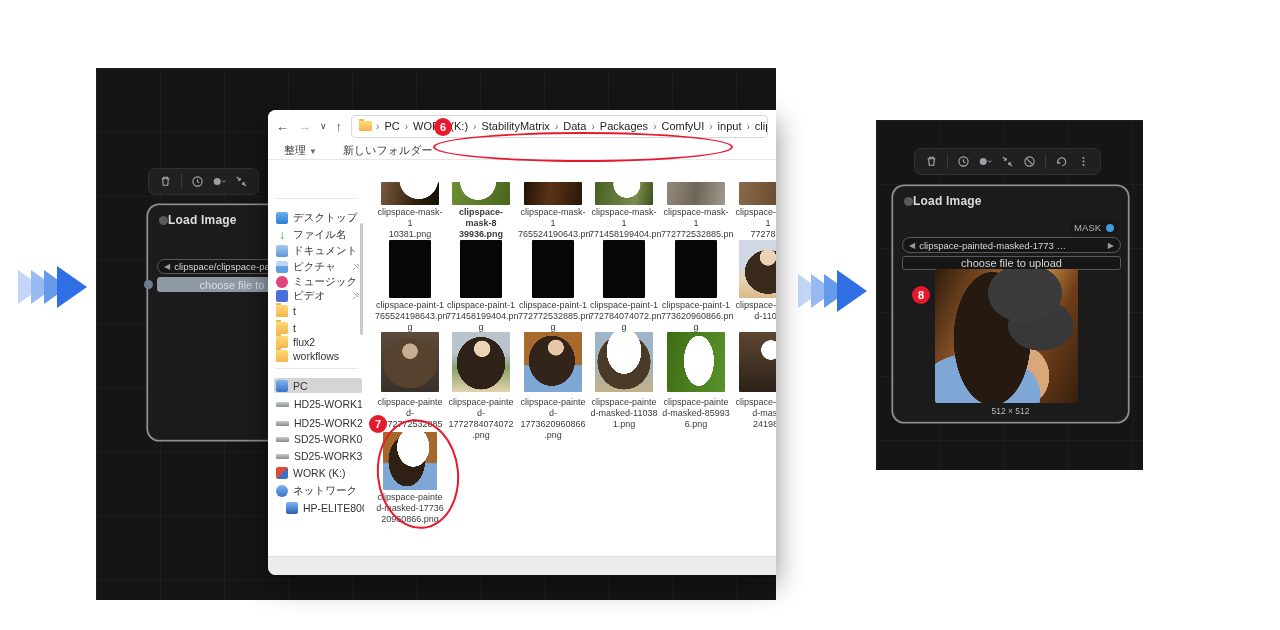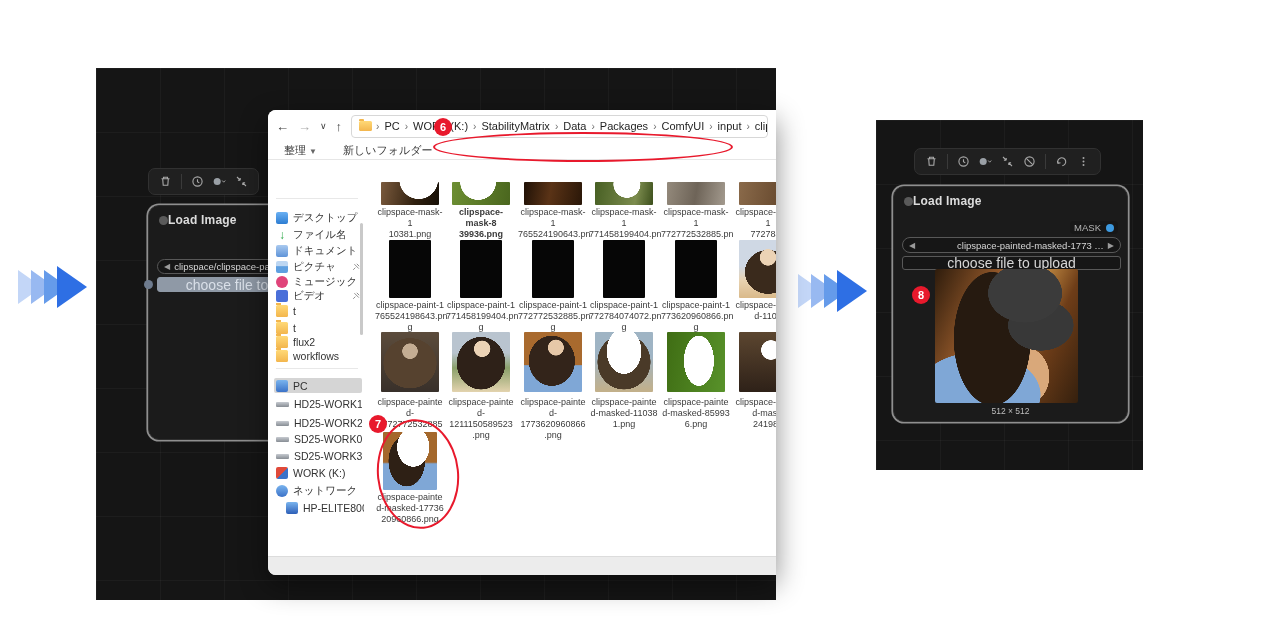--- a/index.html
+++ b/index.html
@@ -34,21 +34,21 @@
   .cnode { position:absolute; background:#1b1b1b; border:1px solid #2f2f2f; border-radius:11px;
     box-shadow:0 0 0 1.6px #8f8f8f; }
   .cnode-title { display:flex; align-items:center; padding:7px 10px 4px; }
   .cnode-dot { width:9px; height:9px; border-radius:50%; background:#5a5a5a; flex:none; }
   .cnode-title-text { color:#dcdcdc; font-size:12px; font-weight:bold; letter-spacing:.2px; }
   .combo { position:absolute; display:flex; align-items:center; background:#161616;
     border:1px solid #585858; border-radius:8px; color:#d6d6d6; font-size:9.5px; padding:0 6px; }
   .combo .arr { color:#9a9a9a; font-size:8px; }
   .combo .val { flex:1; overflow:hidden; white-space:nowrap; padding:0 4px; }
   .upload-btn { position:absolute; display:flex; align-items:center; justify-content:center;
-    background:#161616; border:1px solid #585858; border-radius:3px; color:#d6d6d6; font-size:14px; }
+    background:#161616; border:1px solid #585858; border-radius:3px; color:#d6d6d6; font-size:11px; }
   .upload-btn.hl { background:#8f99a6; border-color:#8f99a6; color:#d9dfe8; }
   .socket { position:absolute; width:9px; height:9px; border-radius:50%; background:#6e7b8e; }
   .out-row { position:absolute; right:9px; display:flex; align-items:center; gap:5px;
     background:rgba(20,20,20,.55); border-radius:4px; padding:1px 4px; }
   .out-label { color:#b4b4b4; font-size:9.5px; }
   .out-dot { width:8px; height:8px; border-radius:50%; }
   .dot-image { background:#3d9ae0; } .dot-mask { background:#4fd12c; }
   .size-label { position:absolute; width:100%; text-align:center; color:#bdbdbd; font-size:8.5px; }
 
   .preview-img { position:absolute; left:41px; top:82px; width:143px; height:134px; border-radius:2px;
@@ -392,21 +392,21 @@
           </div>
           <div class="thumb k-portrait-brown" style="left: 17px; top: 150px; width: 58px; height: 60px;"></div>
           <div class="flabel" style="left: 11px; top: 215px;">
             <div>clipspace-painte</div>
             <div>d-1772772532885</div>
             <div>.png</div>
           </div>
           <div class="thumb k-portrait-mtn" style="left: 88px; top: 150px; width: 58px; height: 60px;"></div>
           <div class="flabel" style="left: 82px; top: 215px;">
             <div>clipspace-painte</div>
-            <div>d-1211150589523</div>
+            <div>d-1772784074072</div>
             <div>.png</div>
           </div>
           <div class="thumb k-portrait-bar" style="left: 160px; top: 150px; width: 58px; height: 60px;"></div>
           <div class="flabel" style="left: 154px; top: 215px;">
             <div>clipspace-painte</div>
             <div>d-1773620960866</div>
             <div>.png</div>
           </div>
           <div class="thumb k-masked-face" style="left: 231px; top: 150px; width: 58px; height: 60px;"></div>
           <div class="flabel" style="left: 225px; top: 215px;">
@@ -495,21 +495,21 @@
             <span class="out-label">MASK</span>
             <span class="out-dot dot-image"></span>
           </div>
           <div class="out-row" style="top: 50px;">
             <span class="out-label">MASK</span>
             <span class="out-dot dot-mask"></span>
           </div>
         </div>
       <div class="combo" style="left:8px;top:50px;width:219px;height:16px;">
         <span class="arr">◀</span>
-        <span class="val" style="text-align:right;">clipspace-painted-masked-1773 …</span>
+        <span class="val" style="text-align:left;">clipspace-painted-masked-1773 …</span>
         <span class="arr">▶</span>
       </div>
       <div class="upload-btn" style="left:8px;top:69px;width:219px;height:14px;">
         <span>choose file to upload</span>
       </div>
       <div class="preview-img"></div>
       <div class="size-label" style="top:219px;">512 × 512</div>
     </div>
   </div>
 

